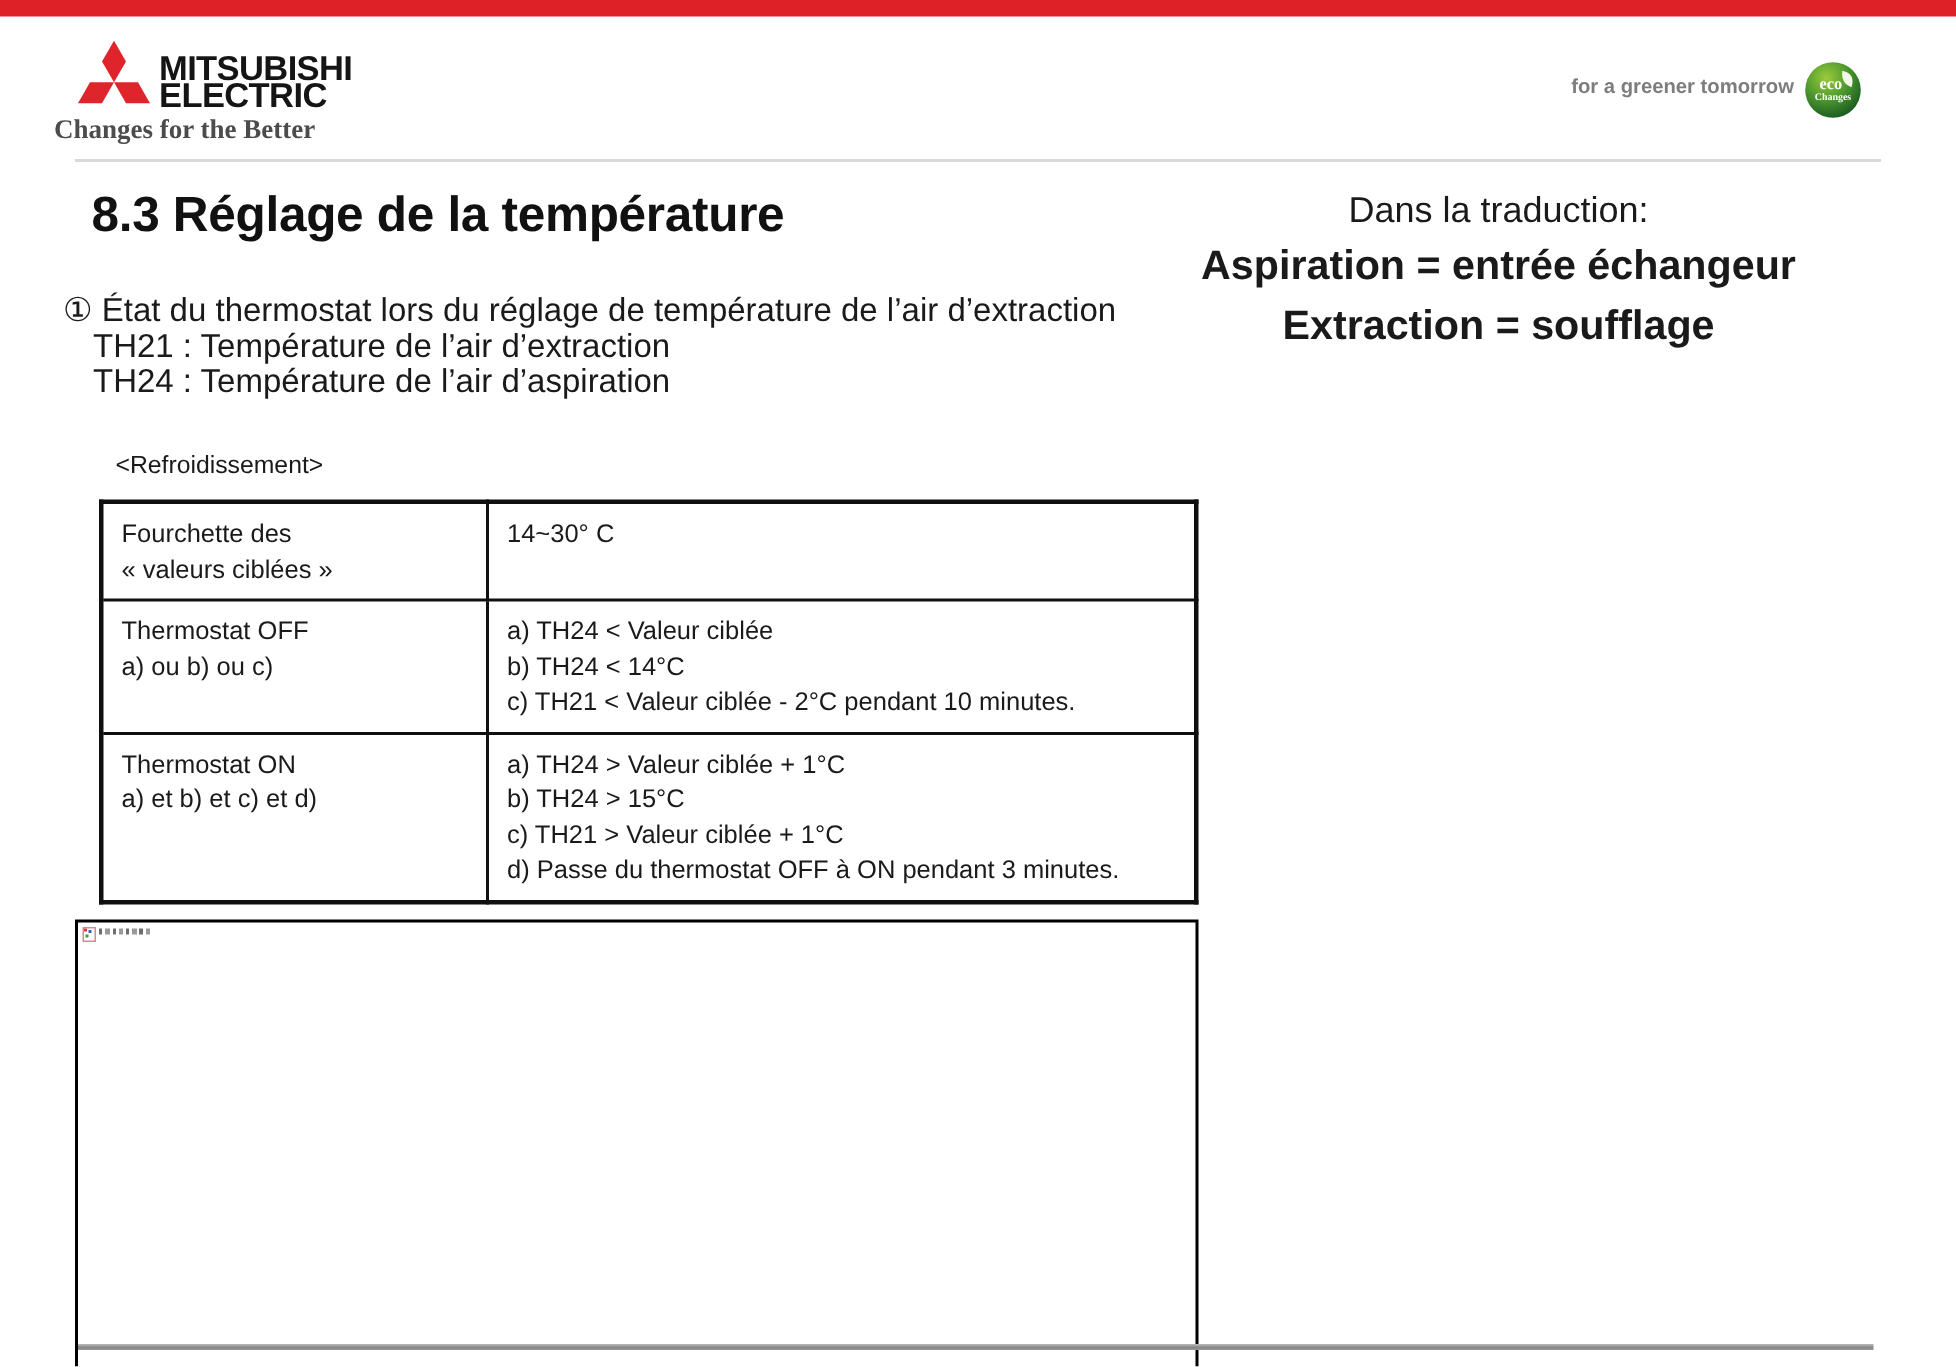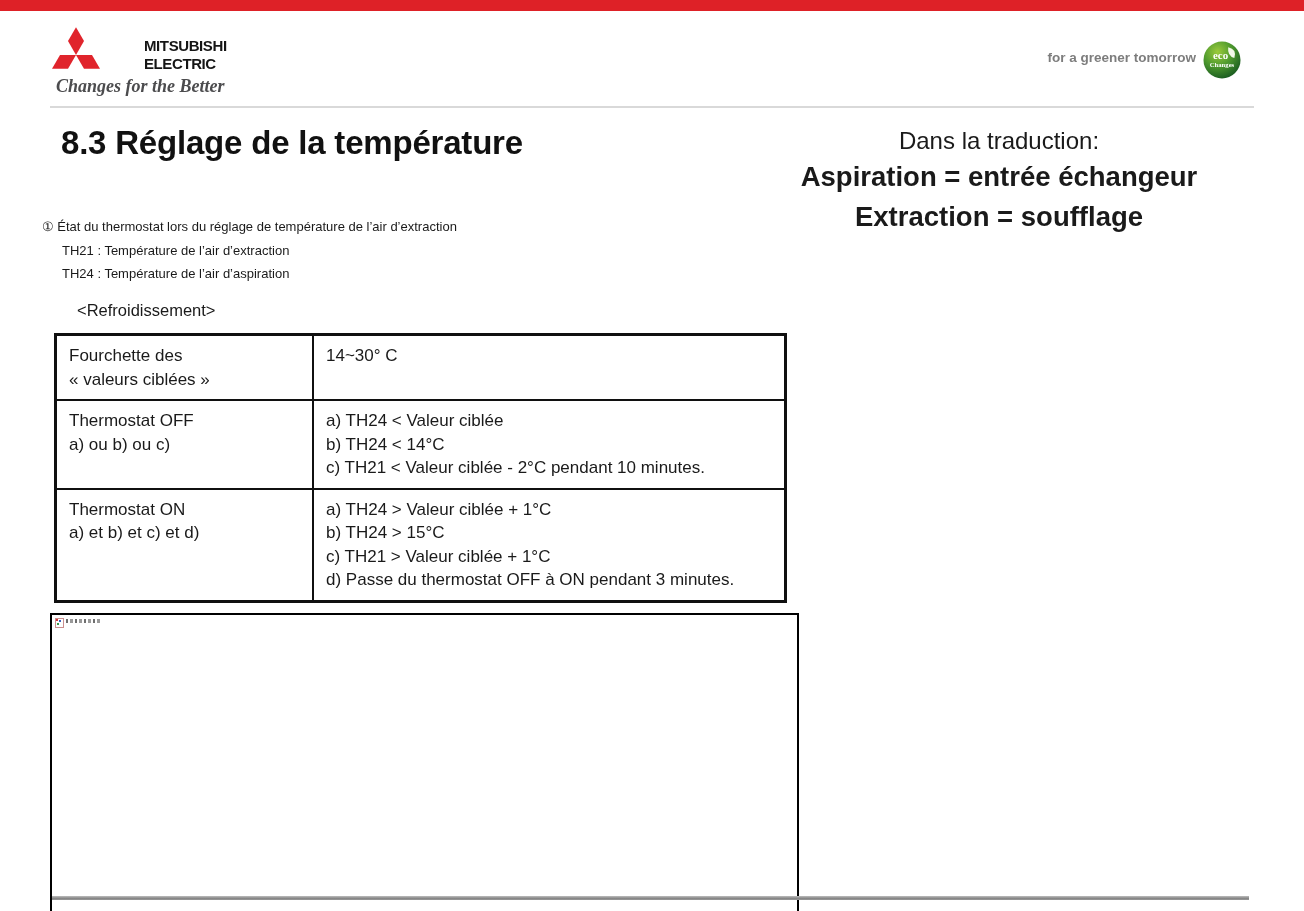--- a/index.html
+++ b/index.html
@@ -3,41 +3,41 @@
 <meta charset="utf-8">
 <style>
   html,body{margin:0;padding:0;background:#fff;}
   .page{position:relative;width:1304px;height:911px;background:#ffffff;overflow:hidden;
         font-family:"Liberation Sans",sans-serif;color:#1a1a1a;}
 
   .top-bar{position:absolute;left:0;top:0;width:1304px;height:11px;background:#de2127;}
 
   
   .mlogo{position:absolute;left:52px;top:26px;width:48px;height:44px;fill:#e0242c;}
-  .brand-name{position:absolute;left:106px;top:37px;font-weight:bold;font-size:15px;
-              line-height:17.5px;letter-spacing:-0.4px;color:#151515;margin-left:38px;}
-  .brand-tagline{position:absolute;left:56px;top:76px;font-family:"Liberation Serif",serif;
-                 font-style:italic;font-weight:bold;font-size:18px;color:#4c4c4e;}
+  .brand-name{position:absolute;left:106px;top:37px;font-weight:bold;font-size:23px;
+              line-height:17.5px;letter-spacing:-0.4px;color:#151515;}
+  .brand-tagline{position:absolute;left:36px;top:76px;font-family:"Liberation Serif",serif;
+                 font-weight:bold;font-size:18px;color:#4c4c4e;}
   .slogan{position:absolute;right:108px;top:50px;font-size:13.5px;font-weight:bold;color:#7d7d7d;padding-left:24px;}
   .ecologo{position:absolute;left:1203px;top:41px;width:38px;height:38px;}
   .header-rule{position:absolute;left:50px;top:106px;width:1204px;height:2px;background:#d9d9d9;}
 
   .title{position:absolute;left:61px;top:124px;margin:0;font-size:33px;font-weight:bold;
          letter-spacing:-0.2px;color:#111;}
 
   .trans-note{position:absolute;left:760px;top:125px;width:478px;text-align:center;}
   .tn1{font-size:24px;line-height:32px;font-weight:normal;}
   .tn2{font-size:27.5px;line-height:40px;font-weight:bold;}
 
-  .intro{position:absolute;left:42px;top:195px;font-size:13px;line-height:23.5px;margin-top:20px;}
+  .intro{position:absolute;left:42px;top:195px;font-size:22px;line-height:23.5px;}
   .intro .i1{margin-left:20px;}
 
   .section-label{position:absolute;left:35px;top:301px;font-size:16.5px;margin-left:42px;}
 
-  table.spec{position:absolute;left:54px;top:333px;width:733px;border-collapse:collapse;
+  table.spec{position:absolute;left:66px;top:333px;width:733px;border-collapse:collapse;
              table-layout:fixed;border:3px solid #101010;font-size:17px;padding-left:20px;}
   table.spec td{border:2px solid #101010;vertical-align:top;padding:8px 10px 8px 12px;
                 line-height:23.5px;background:#fff;}
   td.c1{width:233px;}
   tr.r1 td{height:46px;}
   tr.r2 td{height:69px;border-radius:15px;}
   tr.r3 td{height:90px;}
 
   .content-box{position:absolute;left:50px;top:613px;width:745px;height:310px;
                border:2px solid #000;background:#fff;}

